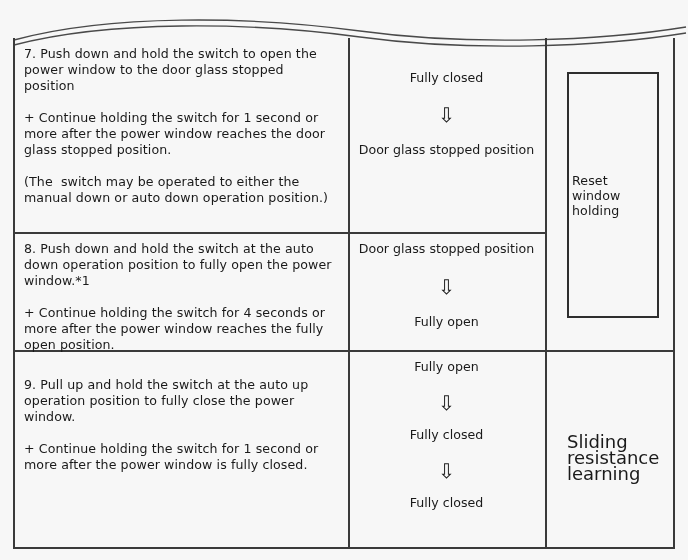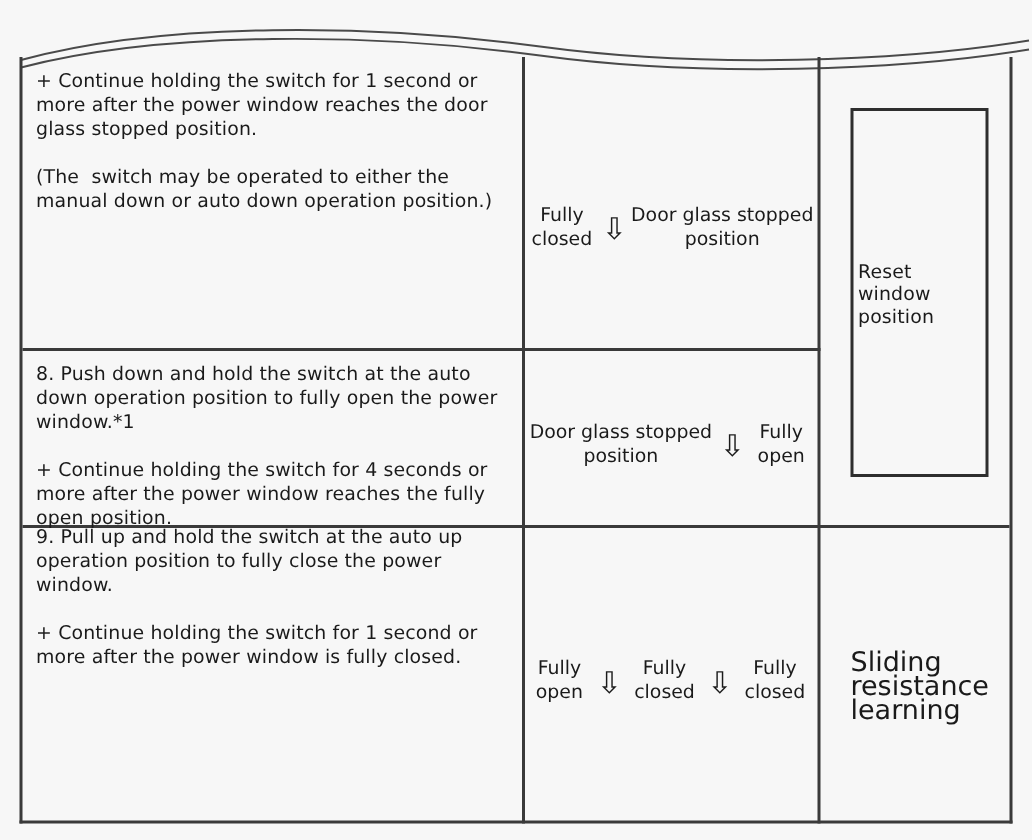--- a/index.html
+++ b/index.html
@@ -86,31 +86,31 @@
   .c-left .cell-text {
     padding: 0 10px 0 9px;
     text-align: left;
   }
 
   .step-para { margin: 0 0 16px 0; }
   .step-para:last-child { margin-bottom: 0; }
 
   #cell-r1c1 { top: 0;   height: 194px; padding-top: 8px; }
   #cell-r2c1 { top: 194px; height: 134px; padding-top: 9px; }
-  #cell-r3c1 { top: 312px; height: 197px; padding-top: 0; }
+  #cell-r3c1 { top: 312px; height: 197px; padding-top: 27px; }
 
   
   .c-mid { left: 333px; width: 197px; }
   #cell-r1c2 { top: 0;   height: 194px; }
   #cell-r2c2 { top: 194px; height: 118px; }
   #cell-r3c2 { top: 312px; height: 197px; }
 
   .flow {
     display: flex;
-    flex-direction: row;
+    flex-direction: column;
     align-items: center;
     justify-content: flex-start;
     height: 100%;
     box-sizing: border-box;
   }
   #cell-r1c2 .flow { padding-top: 32px; }
   #cell-r2c2 .flow { padding-top: 9px; }
   #cell-r3c2 .flow { padding-top: 9px; }
 
   .flow-label {
@@ -172,20 +172,21 @@
   </svg>
 
   <div class="table-frame">
 
     <div class="col-div c1"></div>
     <div class="col-div c2"></div>
     <div class="row-div r1"></div>
     <div class="row-div r2"></div>
 
     <div class="cell c-left" id="cell-r1c1">
+      <div class="cell-text step-para">7. Push down and hold the switch to open the power window to the door glass stopped position</div>
       <div class="cell-text step-para">+ Continue holding the switch for 1 second or more after the power window reaches the door glass stopped position.</div>
       <div class="cell-text step-para">(The  switch may be operated to either the manual down or auto down operation position.)</div>
     </div>
 
     <div class="cell c-mid" id="cell-r1c2">
       <div class="flow">
         <div class="flow-label">Fully closed</div>
         <div class="flow-arrow">⇩</div>
         <div class="flow-label">Door glass stopped position</div>
       </div>
@@ -199,21 +200,21 @@
     <div class="cell c-mid" id="cell-r2c2">
       <div class="flow">
         <div class="flow-label">Door glass stopped position</div>
         <div class="flow-arrow">⇩</div>
         <div class="flow-label">Fully open</div>
       </div>
     </div>
 
     <div class="cell c-right" id="cell-r12c3">
       <div class="inner-box">
-        <div class="cell-text">Reset window position</div>
+        <div class="cell-text">Reset window holding</div>
       </div>
     </div>
 
     <div class="cell c-left" id="cell-r3c1">
       <div class="cell-text step-para">9. Pull up and hold the switch at the auto up operation position to fully close the power window.</div>
       <div class="cell-text step-para">+ Continue holding the switch for 1 second or more after the power window is fully closed.</div>
     </div>
 
     <div class="cell c-mid" id="cell-r3c2">
       <div class="flow">

